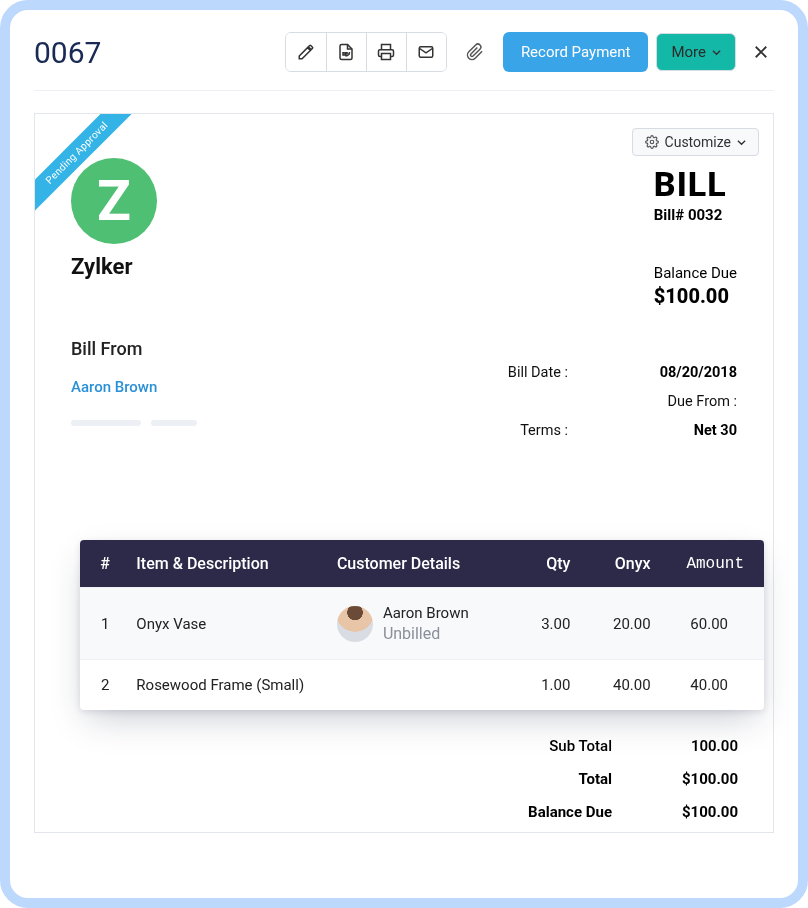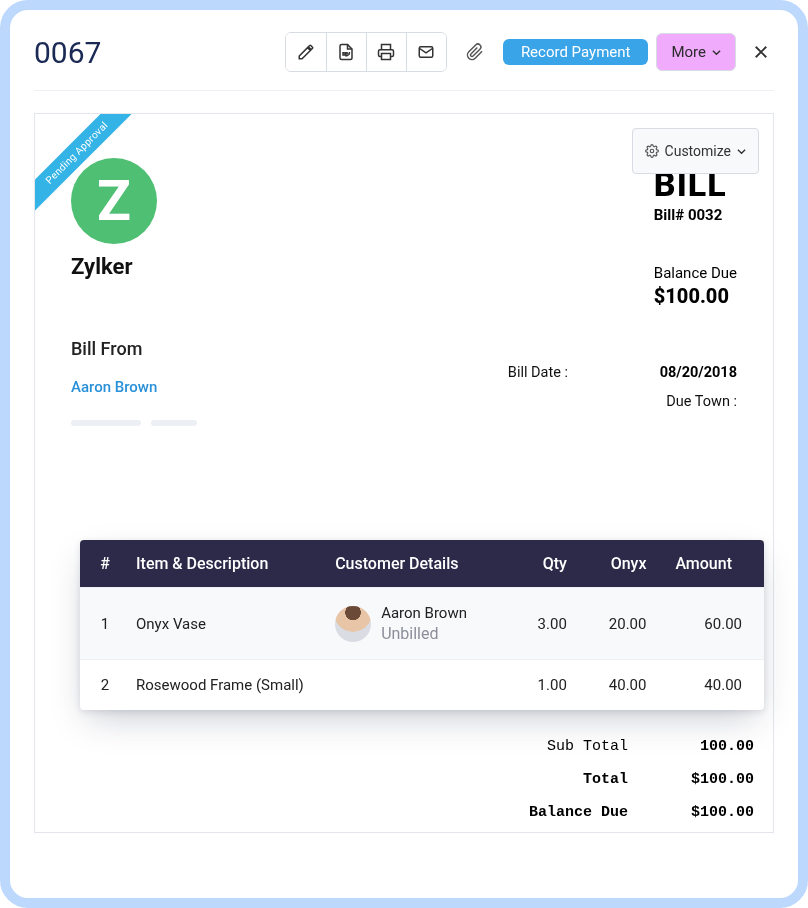--- a/index.html
+++ b/index.html
@@ -52,38 +52,38 @@
     display: flex;
     align-items: center;
     justify-content: center;
     cursor: pointer;
   }
   .record-btn {
     background: #3aa4e8;
     color: #fff;
     border-radius: 6px;
     padding: 4px 18px;
-    height: 26px;
+    height: 40px;
     display: flex;
     align-items: center;
     font-size: 15px;
     cursor: pointer;
   }
   .more-btn {
     border: 1px solid #d7dbe2;
     border-radius: 6px;
     height: 38px;
     padding: 0 14px;
     display: flex;
     align-items: center;
     gap: 6px;
     font-size: 15px;
     color: #2b2b2b;
     cursor: pointer;
-    background: #f0abfc;
+    background: #14b8a6;
   }
   .close-x {
     font-size: 22px;
     color: #444;
     cursor: pointer;
     padding: 4px 4px 4px 8px;
   }
 
   svg { display: block; }
 
@@ -120,21 +120,21 @@
     letter-spacing: 0.3px;
   }
 
   .customize {
     position: absolute;
     top: 14px;
     right: 14px;
     border: 1px solid #d7dbe2;
     background: #f8f9fb;
     border-radius: 4px;
-    height: 46px;
+    height: 28px;
     padding: 0 12px;
     display: flex;
     align-items: center;
     gap: 6px;
     font-size: 14px;
     color: #333;
     cursor: pointer;
   }
 
   .doc-top {
@@ -202,51 +202,50 @@
     font-weight: 500;
     font-size: 16px;
     padding: 14px 12px;
     text-align: right;
   }
   .items thead th:nth-child(1){ width:42px; text-align:center; padding-left:18px; }
   .items thead th:nth-child(2){ text-align:left; width:190px; }
   .items thead th:nth-child(3){ text-align:left; width:180px; }
   .items thead th:nth-child(4){ width:64px; }
   .items thead th:nth-child(5){ width:76px; }
-  .items thead th:nth-child(6){ width:96px; padding-right:32px; }
+  .items thead th:nth-child(6){ width:96px; padding-right:20px;font-family:Liberation Mono, monospace; }
   .items tbody td {
     padding: 16px 12px;
     font-size: 15px;
     text-align: right;
     color: #222;
     border-top: 1px solid #eef0f4;
     vertical-align: middle;
   }
   .items tbody tr:first-child td { background: #f8f9fb; }
   .items tbody td:nth-child(1){ text-align:center; padding-left:18px; }
   .items tbody td:nth-child(2){ text-align:left; }
   .items tbody td:nth-child(3){ text-align:left; }
-  .items tbody td:nth-child(6){ padding-right:22px; }
+  .items tbody td:nth-child(6){ padding-right:36px; }
 
   .cust-cell { display:flex; align-items:center; gap:10px; }
   .avatar {
     width: 36px; height: 36px; border-radius: 50%;
     background: radial-gradient(circle at 50% 18%, #6b4a38 0 22%, #e9c5a8 23% 55%, #d9dde3 56% 100%);
     flex: 0 0 auto;
   }
   .cust-name { font-size: 15px; }
   .cust-sub  { font-size: 16px; color: #8a8f99; margin-top: 2px; }
 
   
   .totals {
     position: absolute;
-    right: 44px;
+    right: 60px;
     top: 720px;
     font-size: 15px;
-    font-family: Liberation Mono, monospace;
   }
   .totals .trow { display:flex; justify-content:flex-end; gap: 36px; line-height: 2.2; }
   .totals .tlabel { font-weight: 700; width: 120px; text-align: right; }
   .totals .tval { width: 90px; text-align: right; font-weight: 700; }
   .totals .trow.sub .tlabel, .totals .trow.sub .tval { font-weight: 500; }
   .totals .trow.sub .tval { font-weight: 600; }
 
 </style>
 </head>
 <body>
@@ -362,21 +361,25 @@
               <span></span>
               <span></span>
             </div>
         </div>
         <div class="dates">
           <div class="drow">
             <div class="dlabel">Bill Date :</div>
             <div class="dval">08/20/2018</div>
           </div>
           <div class="drow">
-            <div class="dlabel">Due Town :</div>
+            <div class="dlabel">Due From :</div>
+          </div>
+          <div class="drow">
+            <div class="dlabel">Terms :</div>
+            <div class="dval">Net 30</div>
           </div>
         </div>
       </div>
 
     </div>
   </div>
 
   <div class="items">
     <table>
       <thead>

